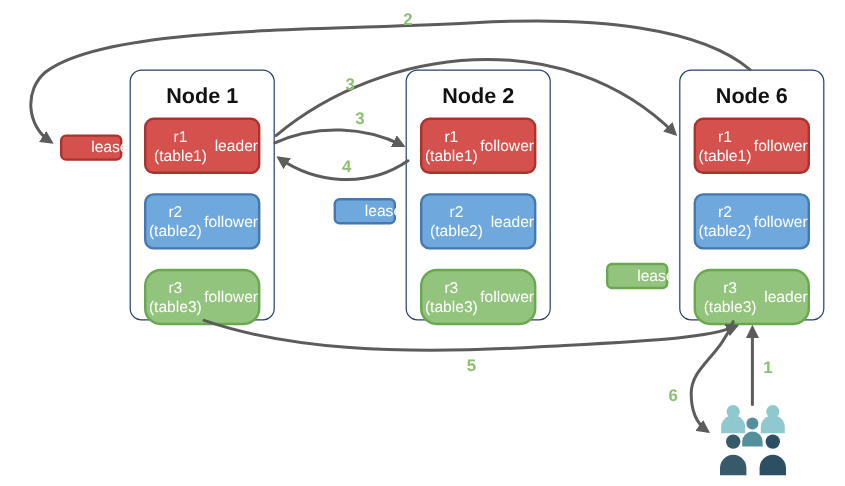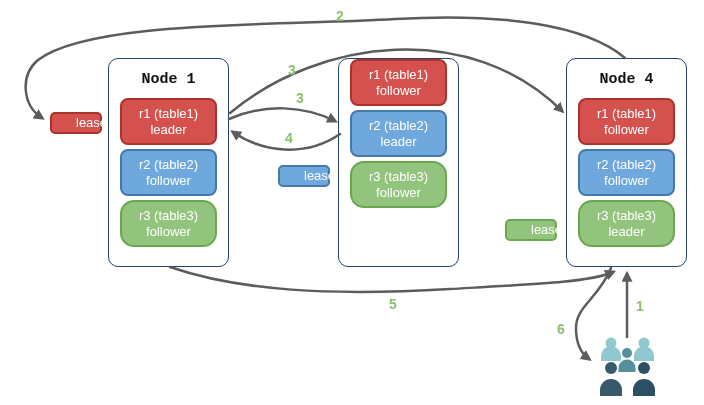--- a/index.html
+++ b/index.html
@@ -11,29 +11,29 @@
   .canvas{position:absolute;inset:0;width:704px;height:405px;}
 
   
   .node{
     position:absolute;top:58px;width:121px;height:209px;box-sizing:border-box;
     background:#fff;border:1.5px solid var(--node_border,#24406b);
     border-radius:10px;text-align:center;z-index:1;
   }
   .node-title{
     margin:12px 0 9px 0;line-height:18px;
-    font-size:15px;font-weight:bold;color:var(--node_title,#111);font-family:Liberation Mono, monospace;
+    font-size:18px;font-weight:bold;color:var(--node_title,#111);
   }
   .rep{
     width:97px;height:47px;margin:0 auto;box-sizing:border-box;
     border:2px solid;border-radius:8px;
-    display:flex;flex-direction:column;align-items:center;justify-content:center;
+    display:flex;flex-direction:row;align-items:center;justify-content:center;
     color:var(--box_text,#fff);font-size:13px;line-height:16px;
   }
-  .rep + .rep{margin-top:4px;}
+  .rep + .rep{margin-top:16px;}
   .rep.red{background:var(--red,#d5514e);border-color:var(--red_border,#aa332e);}
   .rep.blue{background:var(--blue,#6fa8dc);border-color:var(--blue_border,#4478ae);}
   .rep.green{background:var(--green,#93c47d);border-color:var(--green_border,#6aa84f);border-radius:14px;}
 
   
   .lease{
     position:absolute;width:52px;height:22px;box-sizing:border-box;
     border:2px solid;border-radius:5px;z-index:2;
     text-align:center;line-height:18px;font-size:13px;color:var(--box_text,#fff);padding-left:24px;
   }
@@ -106,36 +106,37 @@
       <span>r2 (table2)</span>
       <span>follower</span>
     </div>
     <div class="rep green">
       <span>r3 (table3)</span>
       <span>follower</span>
     </div>
   </div>
 
   <div class="node" style="left:338px">
+    <div class="node-title">Node 2</div>
     <div class="rep red">
       <span>r1 (table1)</span>
       <span>follower</span>
     </div>
     <div class="rep blue">
       <span>r2 (table2)</span>
       <span>leader</span>
     </div>
     <div class="rep green">
       <span>r3 (table3)</span>
       <span>follower</span>
     </div>
   </div>
 
   <div class="node" style="left:566px">
-    <div class="node-title">Node 4</div>
+    <div class="node-title">Node 6</div>
     <div class="rep red">
       <span>r1 (table1)</span>
       <span>follower</span>
     </div>
     <div class="rep blue">
       <span>r2 (table2)</span>
       <span>follower</span>
     </div>
     <div class="rep green">
       <span>r3 (table3)</span>

